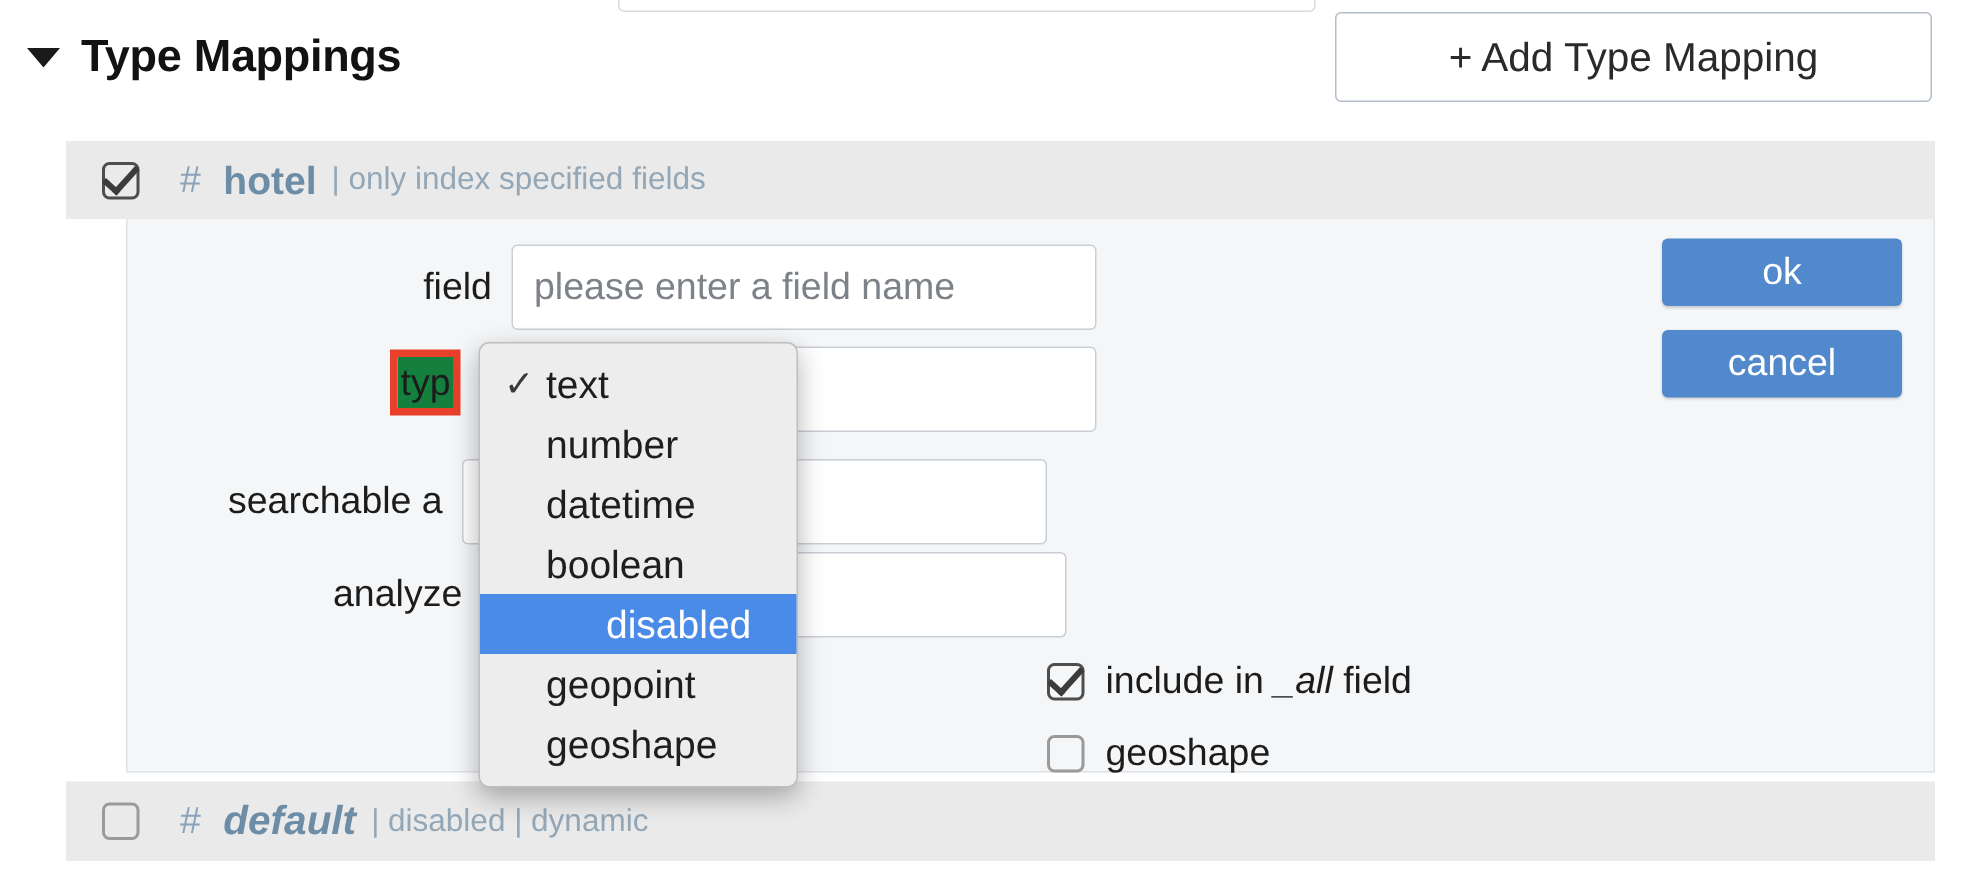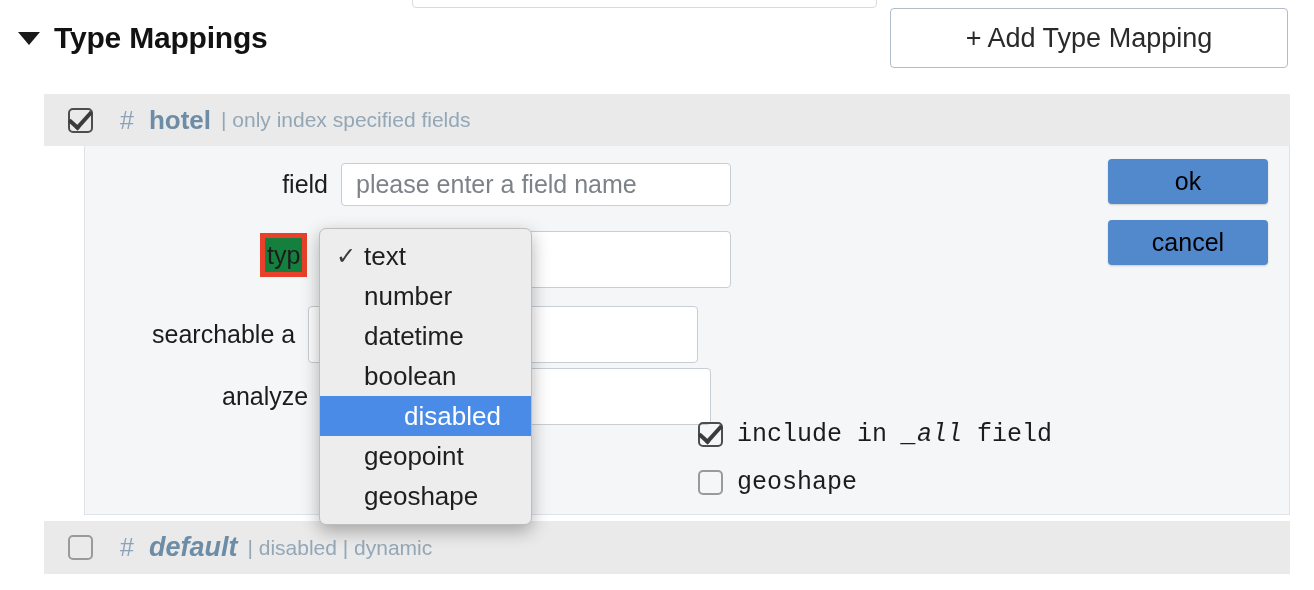--- a/index.html
+++ b/index.html
@@ -179,21 +179,21 @@
     outline: none;
   }
   .text-input::placeholder {
     color: #7d8289;
     opacity: 1;
   }
 
   
   .row-field       { left: 272px; top: 163px; }
   .row-field .form-label { width: 56px; margin-right: 13px; }
-  .input-field     { width: 390px; height: 43px; }
+  .input-field     { width: 390px; height: 57px; }
 
   
   .row-type        { left: 265px; top: 238px; }
   .label-type-highlight {
     display: inline-block;
     background: #15803d;
     outline: 5px solid #e8402a;
     padding: 0 2px;
     font-size: 25px;
     color: #1c1c1c;
@@ -218,26 +218,25 @@
 
   
   .row-analyzer    { left: 222px; top: 368px; }
   .row-analyzer .form-label { margin-right: 13px; }
   .input-analyzer  { width: 390px; height: 57px; }
 
   
   .checkbox-grid {
     position: absolute;
     left: 360px;
-    top: 420px;
+    top: 440px;
     display: grid;
     grid-template-columns: 310px auto;
     grid-row-gap: 19px;
     grid-column-gap: 28px;
-    font-family: Liberation Mono, monospace;
   }
   .cb-item {
     display: flex;
     align-items: center;
     white-space: nowrap;
     cursor: pointer;
   }
   .cb-box {
     width: 25px;
     height: 25px;
@@ -267,21 +266,21 @@
   .cb-label em { font-style: italic; }
 
   
   .action-btn {
     position: absolute;
     width: 160px;
     height: 45px;
     background: #5289cc;
     border: none;
     border-radius: 4px;
-    color: #000000;
+    color: #ffffff;
     font-family: "Liberation Sans", "DejaVu Sans", sans-serif;
     font-size: 25px;
     cursor: pointer;
     padding: 0;
     box-shadow: 0 1px 2px rgba(0,0,0,0.18);
   }
   .btn-ok     { left: 1108px; top: 159px; }
   .btn-cancel { left: 1108px; top: 220px; }
 
   

